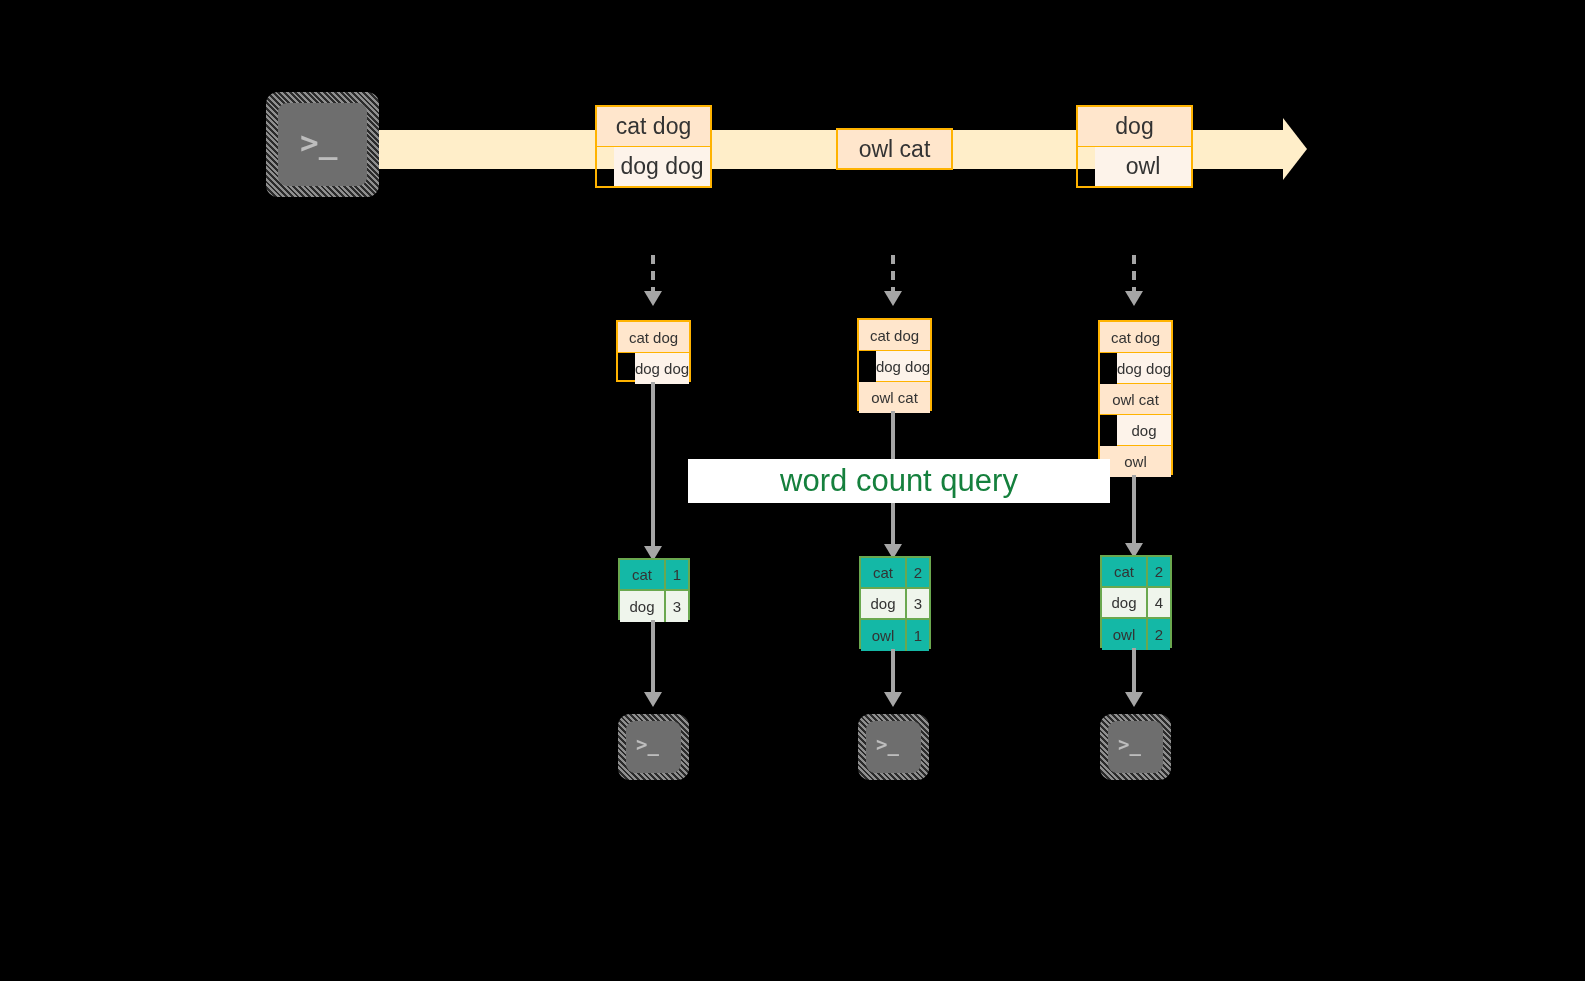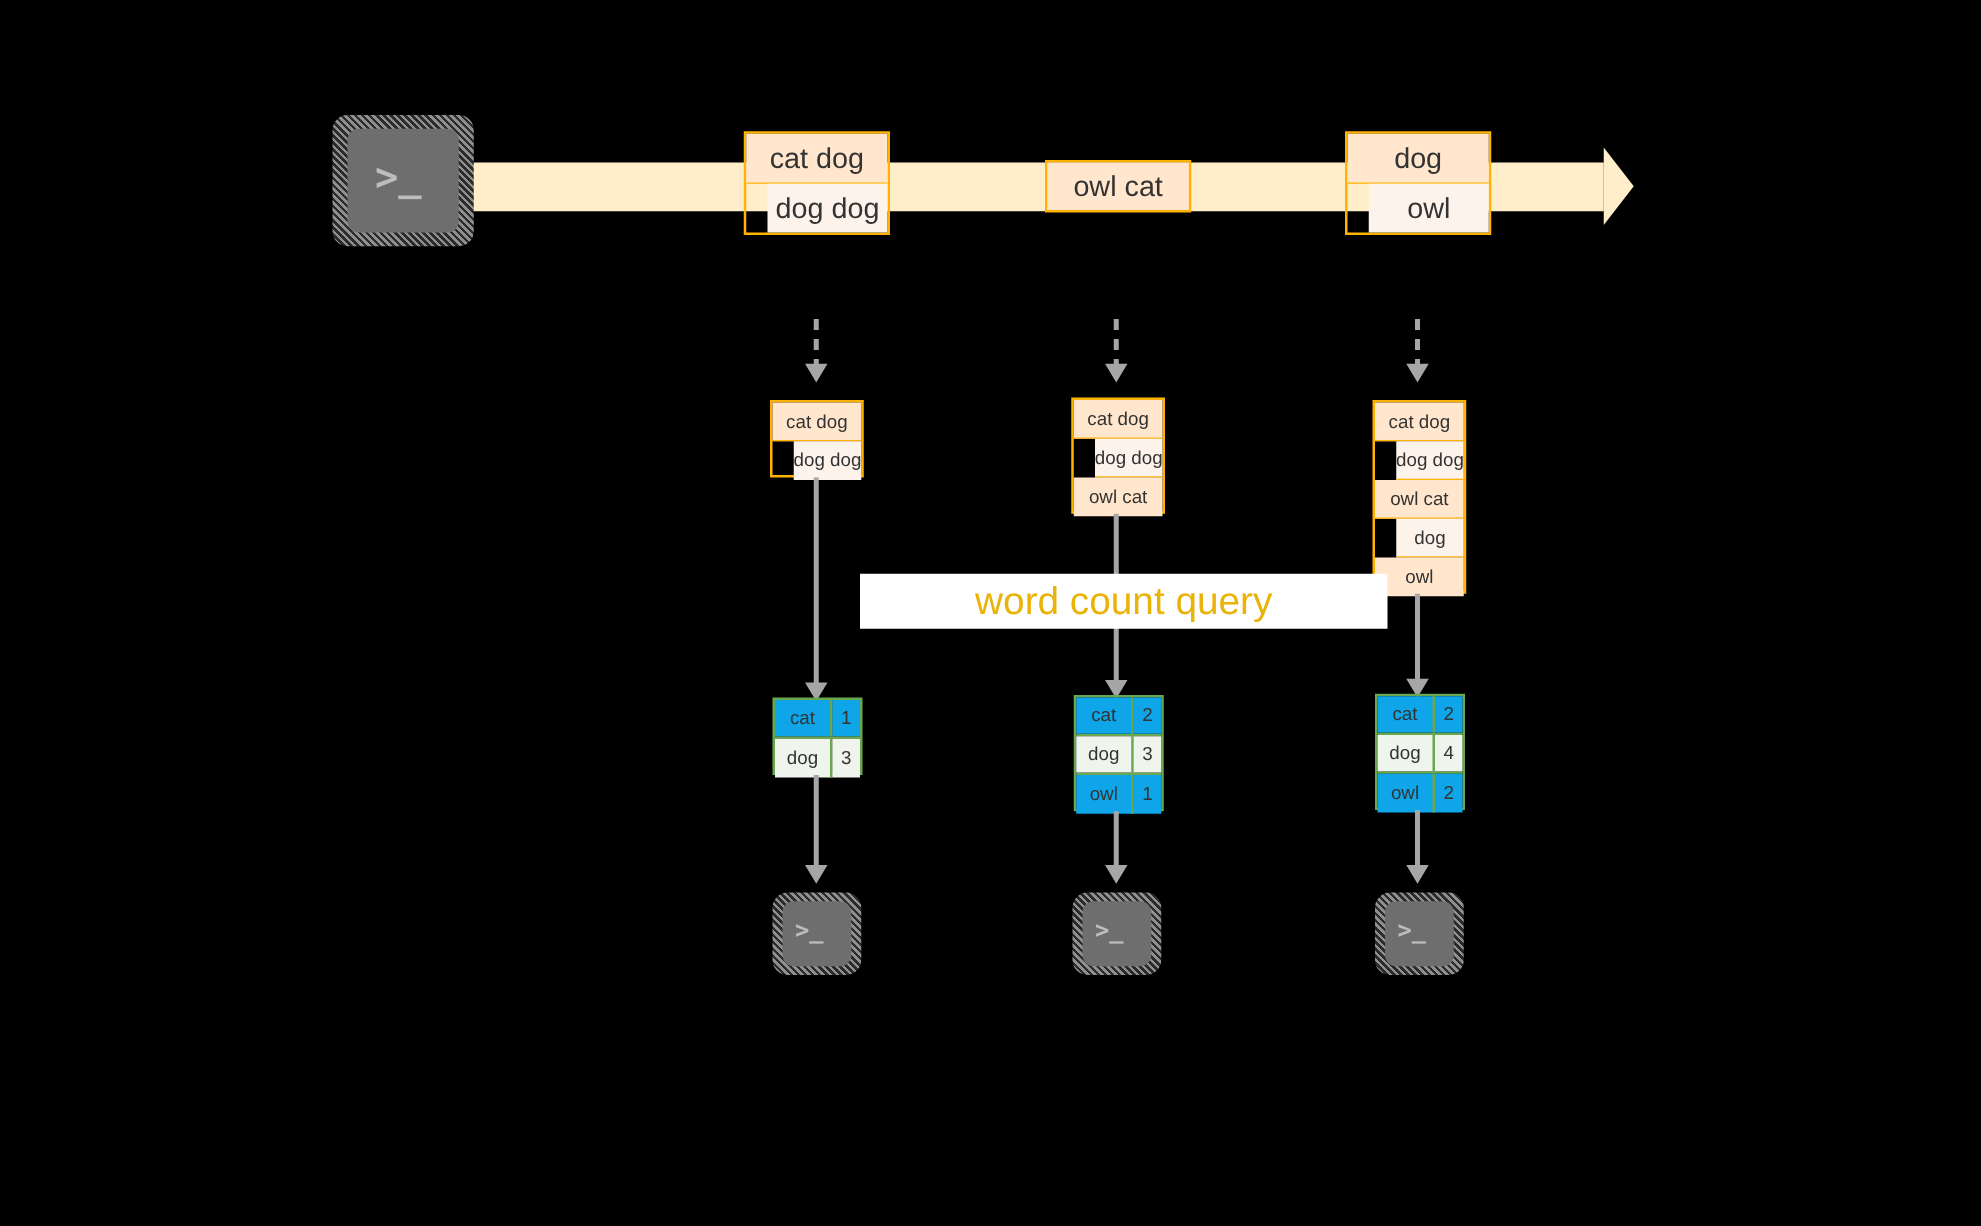--- a/index.html
+++ b/index.html
@@ -33,34 +33,34 @@
   .orow.dark{background:#ffe6cc;}
   .orow.light{background:#fdf3ea;margin-left:17px;}
 
   
   .gbox{position:absolute;box-sizing:border-box;border:2px solid #6aa84f;}
   .grow{box-sizing:border-box;display:flex;border-bottom:2px solid #6aa84f;}
   .grow:last-child{border-bottom:none;}
   .gcell{box-sizing:border-box;display:flex;align-items:center;justify-content:center;
          color:#333;white-space:nowrap;}
   .gcell.k{border-right:2px solid #6aa84f;}
-  .grow.dark .gcell{background:#0ea5e9;}
+  .grow.dark .gcell{background:#14b8a6;}
   .grow.light .gcell{background:#eff5ec;}
 
   
   .vline{position:absolute;background:#a6a6a6;width:4px;}
   .vdash{position:absolute;width:4px;
      background:repeating-linear-gradient(to bottom,#a6a6a6 0 9px,transparent 9px 16px);}
   .vhead{position:absolute;width:0;height:0;
      border-left:9px solid transparent;border-right:9px solid transparent;
      border-top:15px solid #a6a6a6;}
 
   
   .band{position:absolute;background:#ffffff;}
-  .band-label{position:absolute;color:#eab308;white-space:nowrap;
+  .band-label{position:absolute;color:#15803d;white-space:nowrap;
       display:flex;align-items:center;justify-content:center;}
 </style>
 </head>
 <body>
 
 <div id="stage">
 
   <div class="stream-shaft" style="left:368px;top:130px;width:915px;height:39px;"></div>
   <div class="stream-head" style="left:1283px;top:118px;border-top:31px solid transparent;border-bottom:31px solid transparent;border-left:24px solid #ffeec9;"></div>
 

